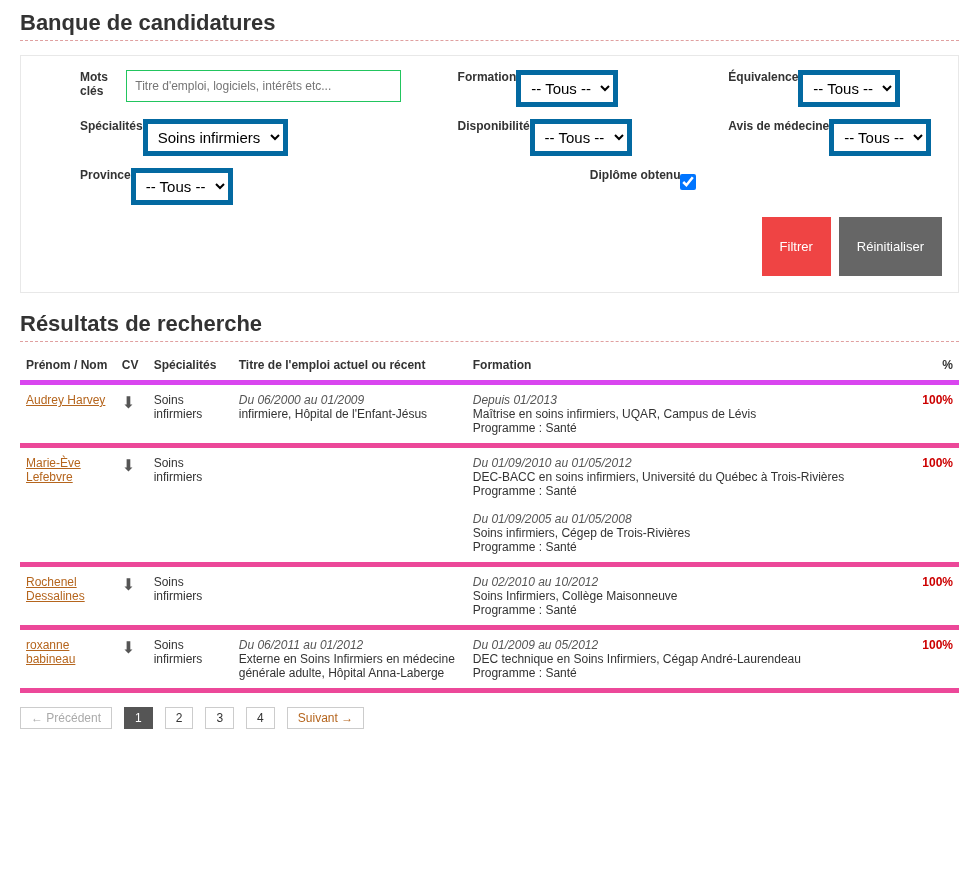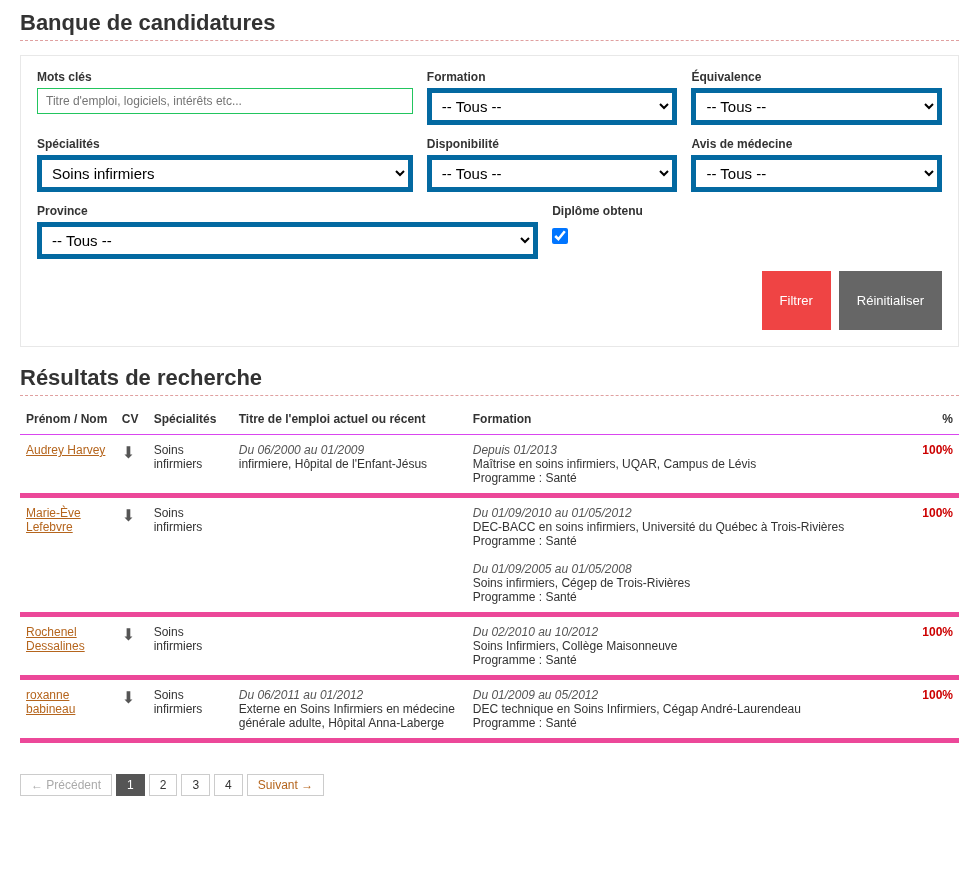--- a/index.html
+++ b/index.html
@@ -7,21 +7,21 @@
 
     .page-container { padding: 10px 20px 20px 20px; max-width: 979px; }
 
     
     .page-title { font-size: 22px; font-weight: bold; color: #333; margin-bottom: 4px; }
     .title-divider { border: none; border-top: 1px dashed #e0a0a0; margin-bottom: 14px; }
 
     
     .search-form { border: 1px solid #e8e8e8; padding: 14px 16px 16px 16px; margin-bottom: 18px; background: #fff; }
     .form-row { display: flex; gap: 14px; margin-bottom: 12px; align-items: flex-start; }
-    .form-group { display: flex; flex-direction: column; }
+    .form-group { display: flex; flex-direction: row; margin-left: 43px; }
     .form-group label { font-weight: bold; font-size: 12px; margin-bottom: 4px; color: #333; }
     .form-group input[type="text"] { border: 1px solid #22c55e; padding: 5px 8px; font-size: 12px; color: #999; }
     .form-group select { border: 5px solid #0369a1; padding: 4px 6px; font-size: 15px; background: #fff; appearance: auto; }
     .form-group input[type="checkbox"] { width: 16px; height: 16px; margin-top: 6px; }
 
     .col-keywords { flex: 1.8; }
     .col-formation { flex: 1.2; }
     .col-equivalence { flex: 1.2; }
     .col-specialites { flex: 1.8; }
     .col-dispo { flex: 1.2; }
@@ -34,37 +34,37 @@
     .form-actions { display: flex; justify-content: flex-end; gap: 8px; margin-top: 8px; }
     .btn-filtrer { background: #ef4444; color: #fff; border: none; padding: 6px 18px; font-size: 13px; cursor: pointer; }
     .btn-reinit { background: #666; color: #fff; border: none; padding: 22px 18px; font-size: 13px; cursor: pointer; }
 
     
     .results-title { font-size: 22px; font-weight: bold; color: #333; margin-bottom: 4px; }
     .results-divider { border: none; border-top: 1px dashed #e0a0a0; margin-bottom: 10px; }
 
     
     table { width: 100%; border-collapse: collapse; font-size: 12px; }
-    thead tr th { padding: 6px 6px 8px 6px; text-align: left; font-weight: bold; font-size: 12px; color: #333; border-bottom: 1px solid #d946ef; vertical-align: bottom; }
+    thead tr th { padding: 6px 6px 8px 6px; text-align: left; font-weight: bold; font-size: 12px; color: #333; border-bottom: 5px solid #d946ef; vertical-align: bottom; }
     tbody tr { border-bottom: 5px solid #ec4899; }
     tbody tr td { padding: 8px 6px; vertical-align: top; font-size: 12px; }
     .col-name { width: 90px; }
     .col-cv { width: 30px; }
     .col-spec { width: 80px; }
     .col-emploi { width: 220px; }
     .col-form { width: 420px; }
     .col-pct { width: 35px; text-align: right; }
 
     .name-link { color: #b5651d; text-decoration: underline; font-size: 12px; }
     .cv-icon { font-size: 16px; color: #555; cursor: pointer; }
     .italic-date { font-style: italic; color: #555; }
     .pct-value { color: #cc0000; font-weight: bold; font-size: 12px; }
 
     
-    .pagination { display: flex; align-items: flex-end; gap: 4px; margin-top: 31px; }
+    .pagination { display: flex; align-items: flex-end; gap: 12px; margin-top: 14px; }
     .page-btn { border: 1px solid #ccc; background: #fff; padding: 3px 10px; font-size: 12px; cursor: pointer; color: #333; text-decoration: none; }
     .page-btn.active { background: #555; color: #fff; border-color: #555; }
     .page-btn.nav { color: #b5651d; border: 1px solid #ccc; }
     .page-btn.disabled { color: #aaa; cursor: default; }
     .page-container { position: relative; }
   </style>
 </head>
 <body>
 
 <div class="page-container">

